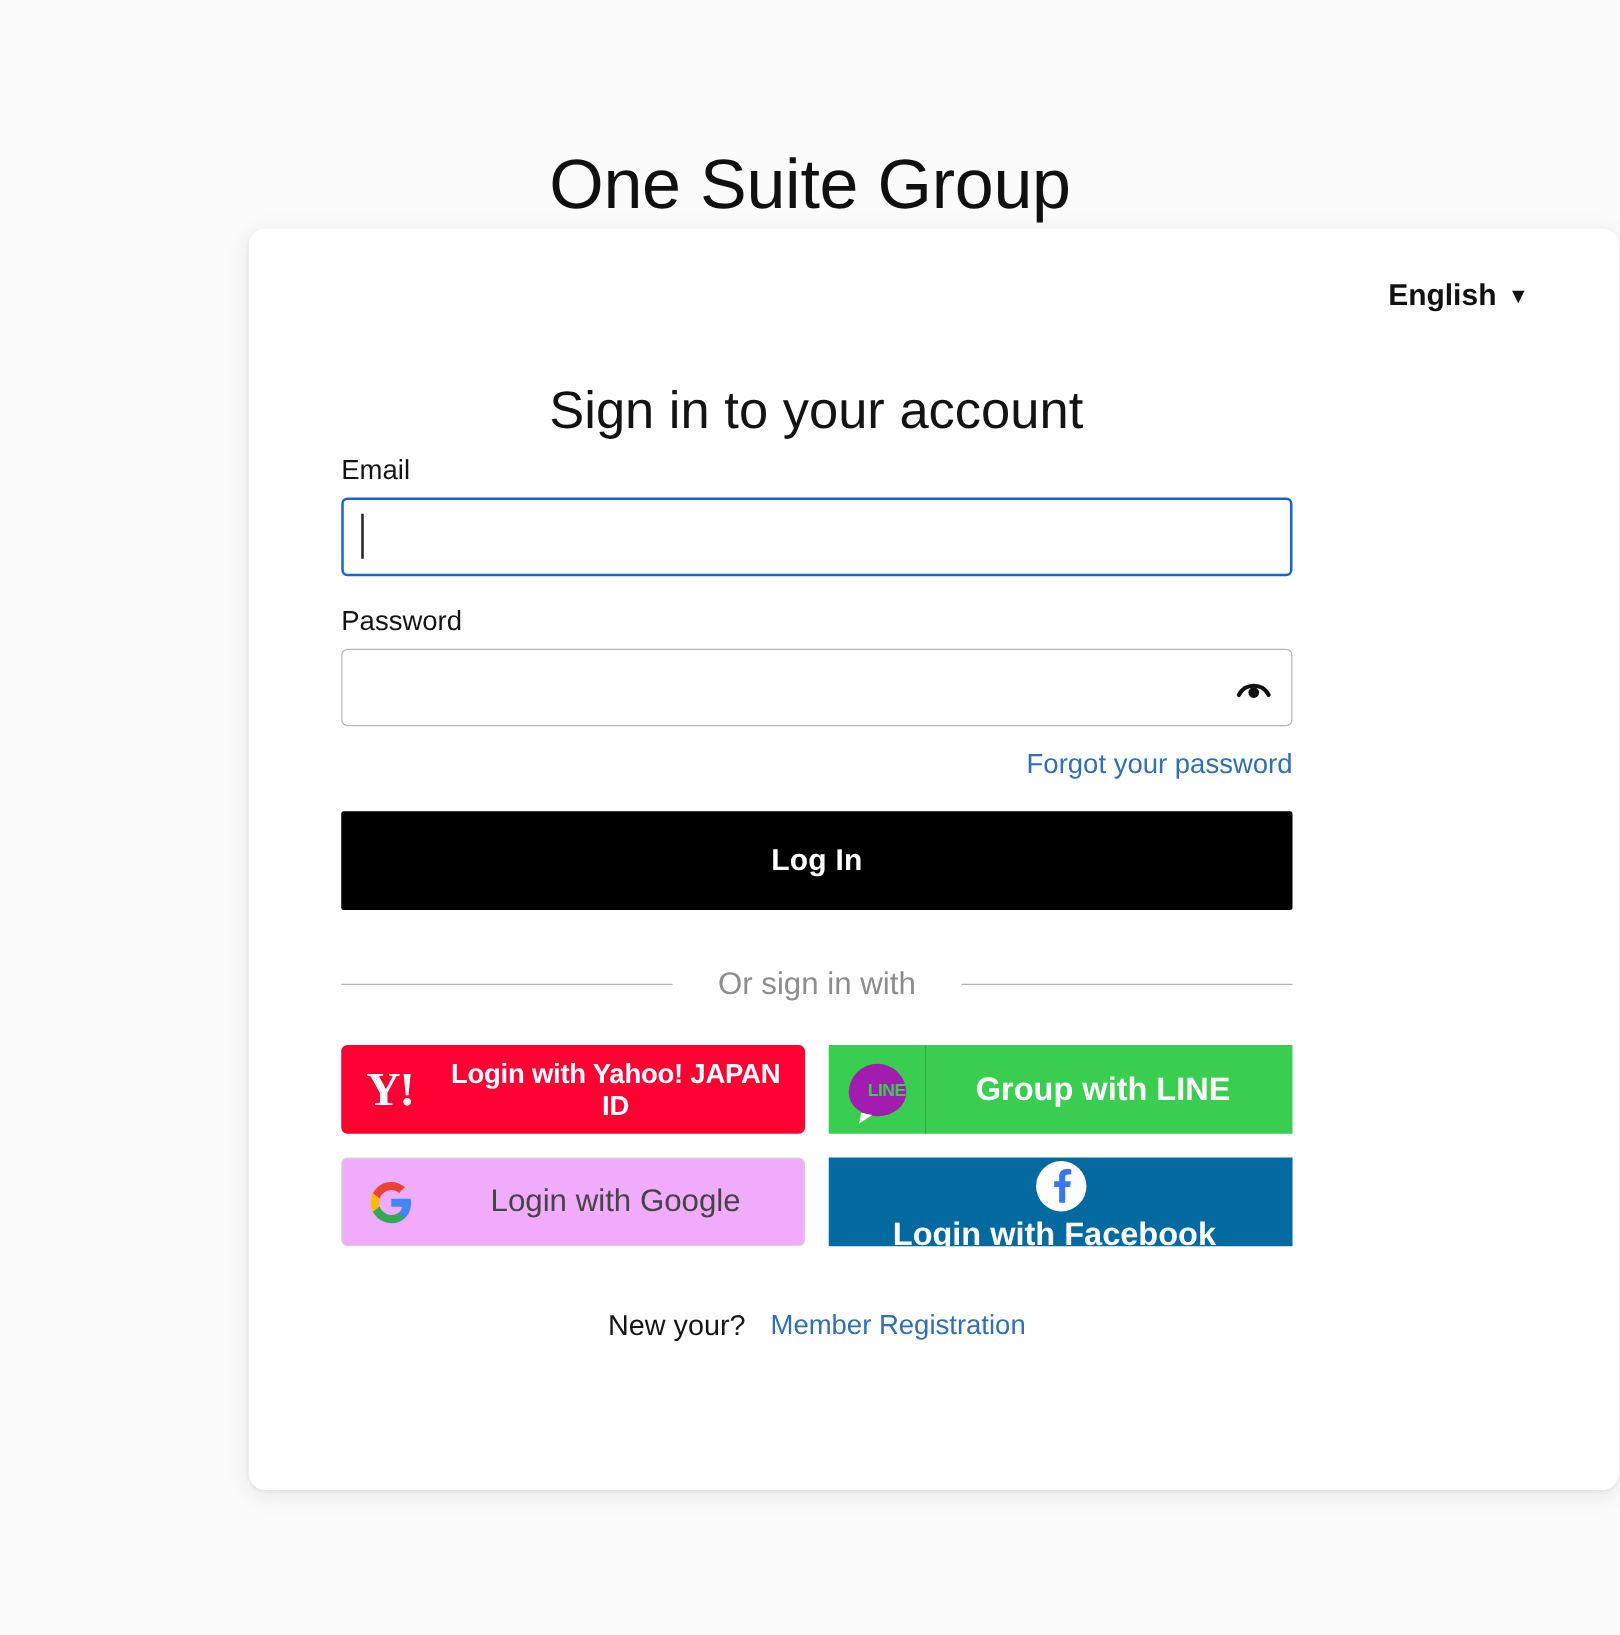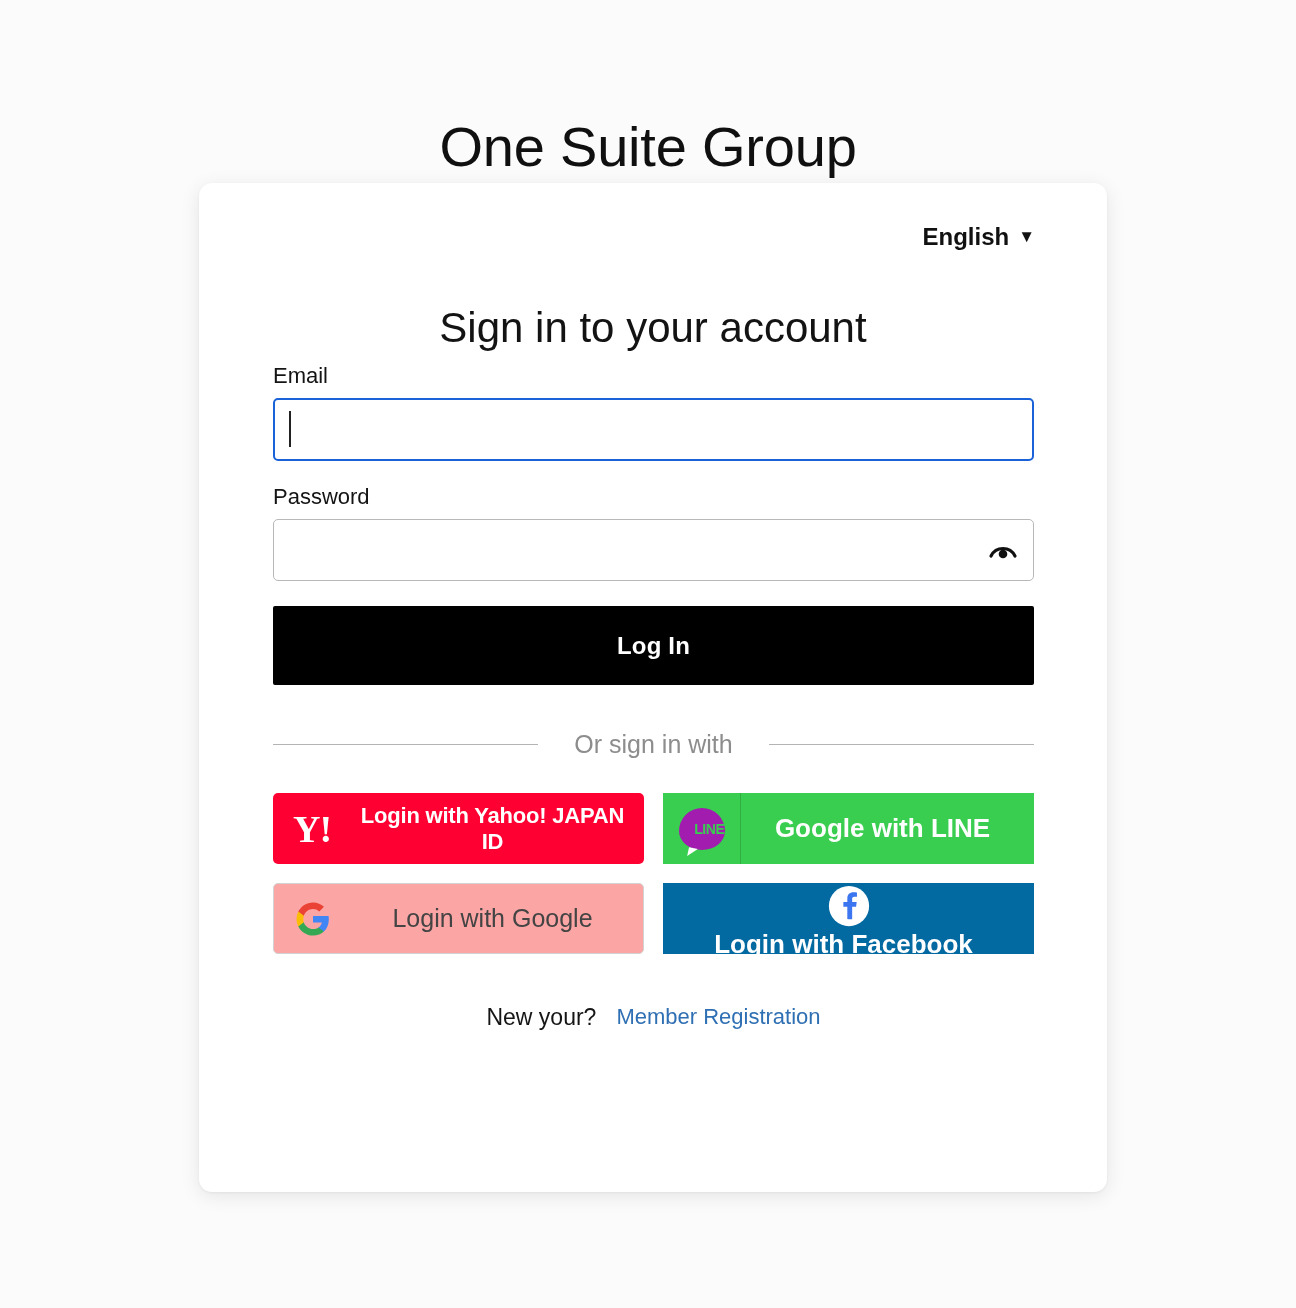--- a/index.html
+++ b/index.html
@@ -33,21 +33,21 @@
     font-weight: 400;
     color: #101010;
     letter-spacing: -0.2px;
   }
 
   
   .card {
     position: absolute;
     left: 199px;
     top: 183px;
-    width: 908px;
+    width: 1096px;
     height: 1009px;
     background: #ffffff;
     border-radius: 13px;
     box-shadow: 0 4px 20px rgba(0,0,0,0.09), 0 1px 3px rgba(0,0,0,0.05);
   }
 
   
   .lang-select {
     position: absolute;
     right: 72px;
@@ -272,21 +272,21 @@
   .line-bubble span {
     font-size: 14px;
     font-weight: 700;
     color: #3ace50;
     letter-spacing: -0.4px;
     line-height: 14px;
   }
 
   
   .btn-google {
-    background: #fca5a5;
+    background: #f0abfc;
     border: 1px solid #d2d2d2;
     border-radius: 5px;
   }
   .btn-google .btn-text {
     color: #444444;
     font-size: 25px;
     font-weight: 400;
   }
 
   
@@ -342,20 +342,23 @@
       <div class="input-wrap">
         <input class="text-input plain" type="password" value="" placeholder="" style="">
         <button class="eye-btn" aria-label="show password">
           <svg width="30" height="22" viewBox="0 0 30 22">
             <path d="M3 17 C8 7, 22 7, 27 17" stroke="#111" stroke-width="3.2" fill="none" stroke-linecap="round"></path>
             <circle cx="15" cy="15" r="4.3" fill="#111"></circle>
           </svg>
         </button>
       </div>
 
+      <div class="forgot-row">
+        <a class="link" href="#">Forgot your password</a>
+      </div>
 
       <button class="login-btn">Log In</button>
 
       <div class="divider">
         <span class="rule"></span>
         <span class="label">Or sign in with</span>
         <span class="rule"></span>
       </div>
 
       <div class="social-grid">
@@ -366,21 +369,21 @@
           </span>
           <span class="btn-text">Login with Yahoo! JAPAN ID</span>
         </button>
 
         <button class="social-btn btn-line">
           <span class="icon-slot">
             <span class="line-bubble">
               <span>LINE</span>
             </span>
           </span>
-          <span class="btn-text">Google with LINE</span>
+          <span class="btn-text">Group with LINE</span>
         </button>
 
         <button class="social-btn btn-google">
           <span class="icon-slot">
             <svg width="36" height="36" viewBox="0 0 48 48">
               <path fill="#4285F4" d="M45.1 24.5c0-1.6-.14-3.1-.4-4.6H24v8.7h11.8c-.5 2.7-2.05 5-4.35 6.55v5.45h7.03c4.11-3.79 6.62-9.37 6.62-16.1z"></path>
               <path fill="#34A853" d="M24 46c5.9 0 10.85-1.95 14.47-5.3l-7.03-5.45c-1.95 1.3-4.44 2.08-7.44 2.08-5.72 0-10.56-3.86-12.29-9.05H4.45v5.63C8.05 41.05 15.45 46 24 46z"></path>
               <path fill="#FBBC05" d="M11.71 28.28A13.2 13.2 0 0 1 11 24c0-1.49.26-2.94.71-4.28v-5.63H4.45A21.99 21.99 0 0 0 2 24c0 3.55.85 6.91 2.45 9.91l7.26-5.63z"></path>
               <path fill="#EA4335" d="M24 10.67c3.22 0 6.11 1.11 8.39 3.28l6.23-6.23C34.84 4.2 29.9 2 24 2 15.45 2 8.05 6.95 4.45 14.09l7.26 5.63C13.44 14.53 18.28 10.67 24 10.67z"></path>
             </svg>

